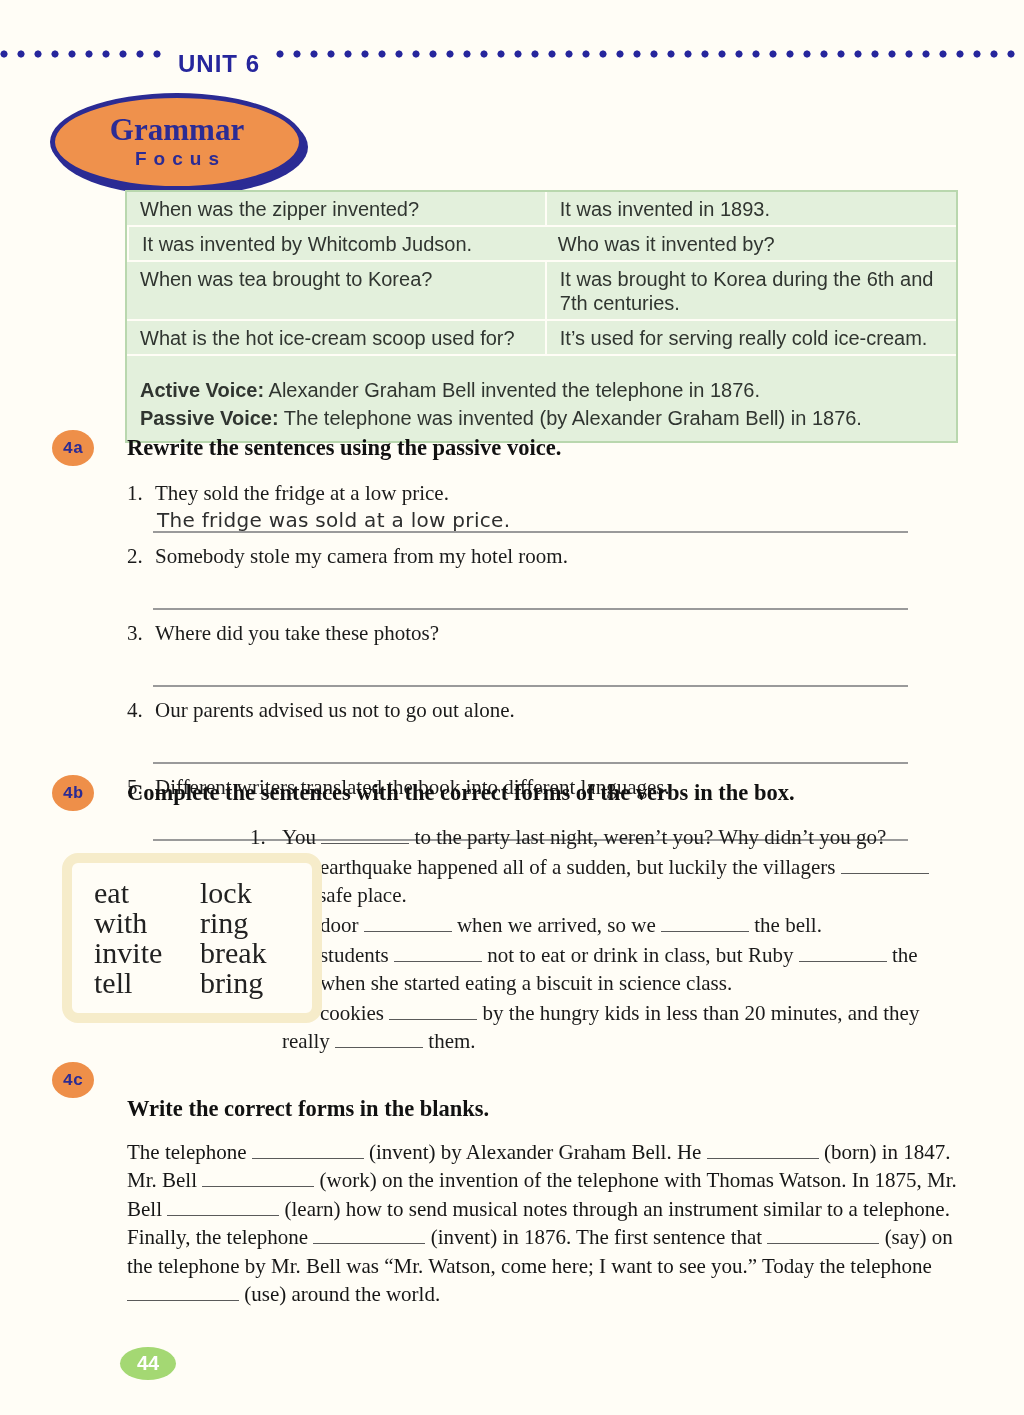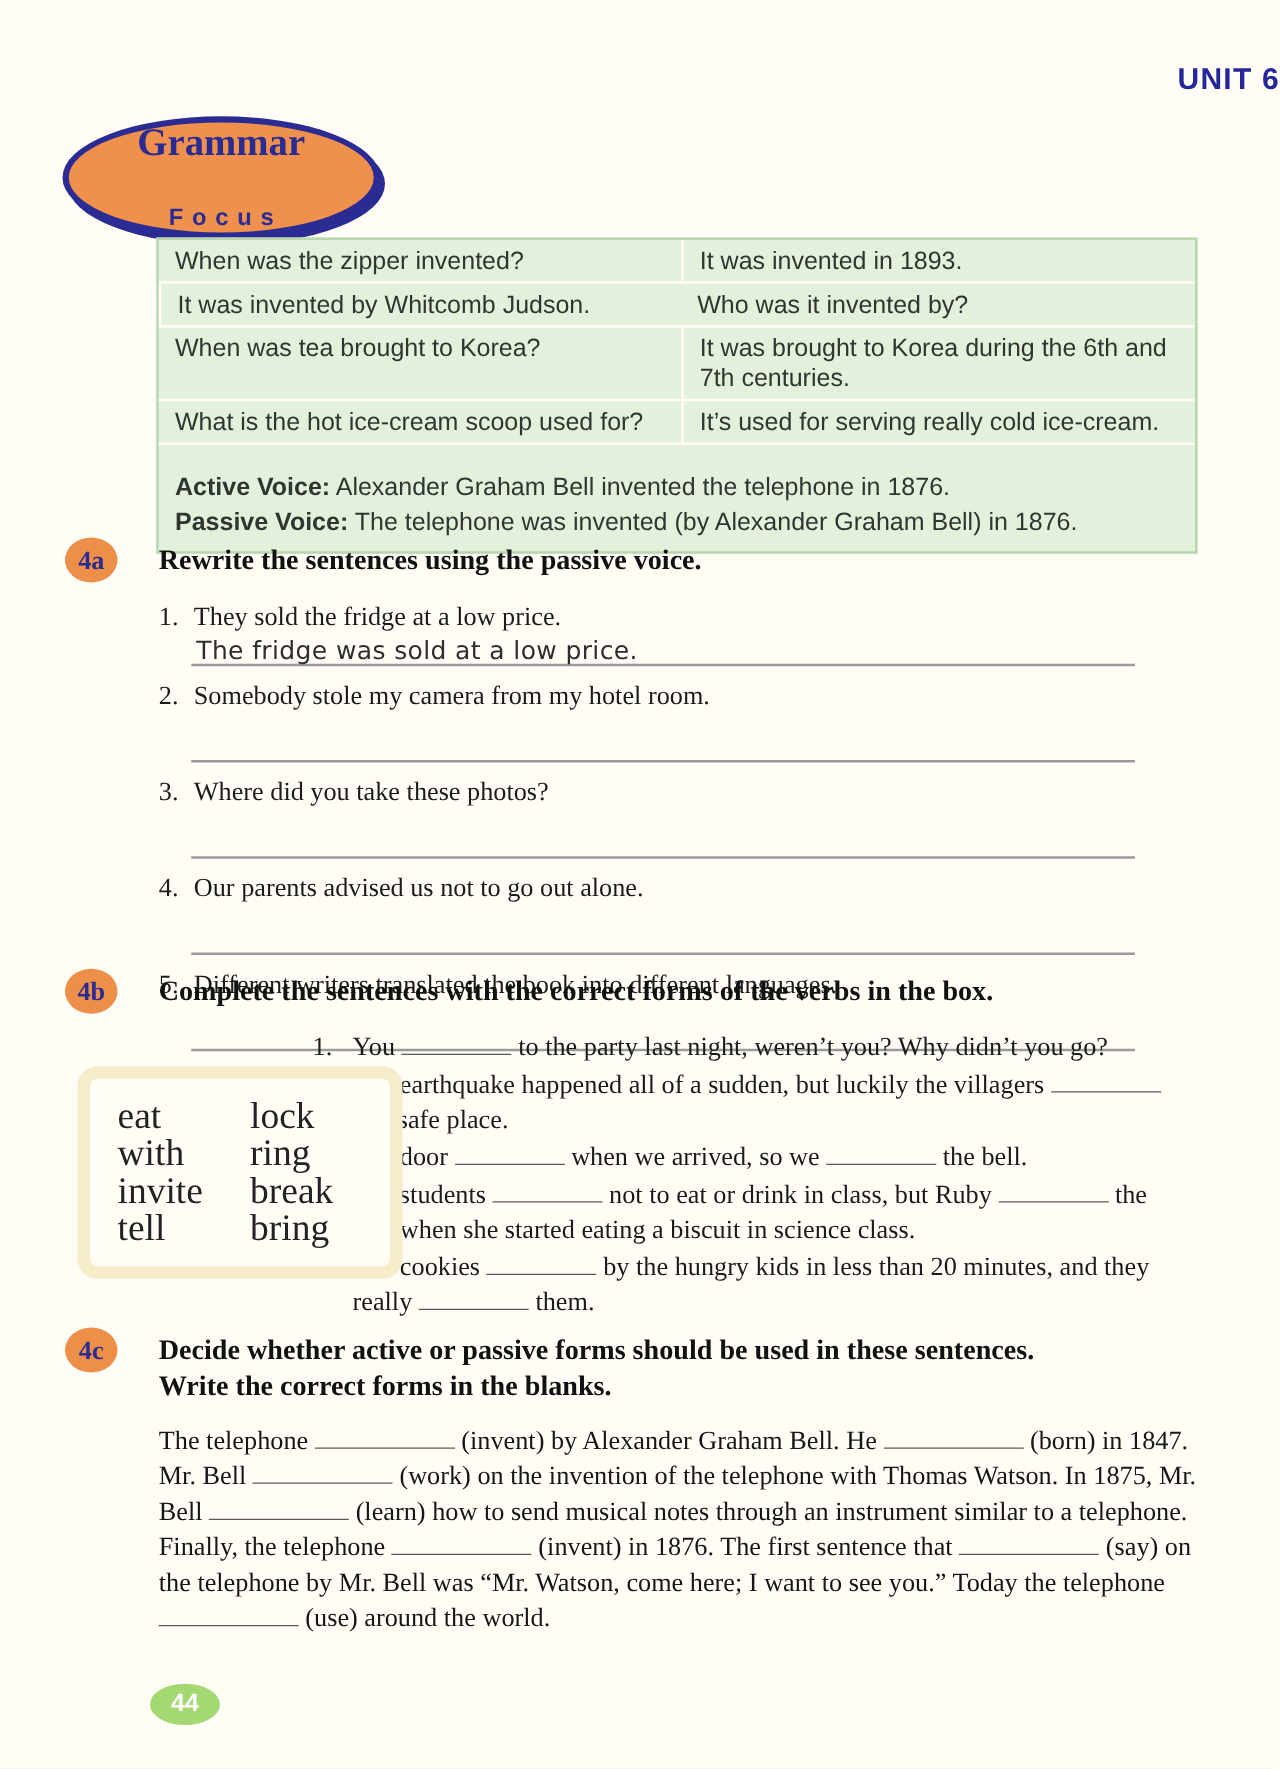--- a/index.html
+++ b/index.html
@@ -8,41 +8,41 @@
     width:1024px;height:1415px;
     margin:0 auto;
     background:#fffdf6;
     font-family:"Liberation Serif",serif;
     color:#1b1b1b;
     overflow:hidden;
   }
   
   .header-rule{
     position:absolute;left:0;top:50px;width:1024px;height:22px;
-    display:flex;align-items:flex-end;flex-direction:column;
+    display:flex;align-items:flex-start;gap:16px;
   }
   .dots{
     height:8px;
     background-image:radial-gradient(circle at 4px 4px,#26269c 3.2px,transparent 3.9px);
     background-size:17px 8px;background-repeat:repeat-x;
   }
   .dots.left{width:162px;}
   .dots.right{flex:1;}
   .unit-label{
     font-family:"Liberation Sans",sans-serif;
     font-weight:bold;font-size:24px;color:#26269c;letter-spacing:1px;
     white-space:nowrap;
   }
   
   .gf-oval{
     position:absolute;left:50px;top:93px;width:244px;height:88px;
     background:#ef914c;
     border:5px solid #2b2b94;border-radius:50%;
     box-shadow:4px 5px 0 #2b2b94;
-    display:flex;flex-direction:column;align-items:center;justify-content:space-between;
+    display:flex;flex-direction:column;align-items:center;justify-content:center;
   }
   .gf-line1{font-family:"Liberation Serif",serif;font-weight:bold;font-size:31px;color:#2b2b94;line-height:1;}
   .gf-line2{font-family:"Liberation Sans",sans-serif;font-weight:bold;font-size:19px;color:#2b2b94;letter-spacing:7px;margin-top:3px;text-indent:7px;}
   
   .g-table{
     position:absolute;left:125px;top:190px;width:833px;
     background:#e3f0dc;border:2px solid #b9d7ae;
     font-family:"Liberation Sans",sans-serif;font-size:20px;color:#303530;
     box-sizing:border-box;
   }
@@ -54,21 +54,21 @@
   .g-footer b{font-weight:bold;}
   
   .sec{position:absolute;left:0;width:1024px;}
   #sec4a{top:430px;}
   #sec4b{top:775px;}
   #sec4c{top:1062px;}
   .badge{
     position:absolute;left:52px;top:0;width:42px;height:36px;
     background:#ee8f49;border-radius:50%;
     display:flex;align-items:center;justify-content:center;
-    font-family:Liberation Serif, serif;font-weight:bold;font-size:21px;color:#2b2b94;
+    font-family:Liberation Mono, monospace;font-weight:bold;font-size:17px;color:#2b2b94;
   }
   .sec h2{
     margin:0 0 0 127px;padding-top:3px;
     font-size:22.5px;font-weight:bold;color:#111;line-height:1.3;
     width:840px;
   }
   
   #items4a{margin:18px 0 0 127px;width:780px;font-size:21px;}
   .item4a .line{display:flex;line-height:27px;}
   .item4a .num{width:28px;flex:0 0 28px;}
@@ -227,21 +227,21 @@
       <span class="wb-word">with</span>
       <span class="wb-word">ring</span>
       <span class="wb-word">invite</span>
       <span class="wb-word">break</span>
       <span class="wb-word">tell</span>
       <span class="wb-word">bring</span>
     </div>
 
   <section class="sec" id="sec4c">
     <div class="badge">4c</div>
-    <h2><span>Decide whether active or passive forms should be used in these sentences.</span><br>
+    <h2><br>
     <span>Write the correct forms in the blanks.</span></h2>
     <p id="para4c">The telephone <span class="blank lg"></span> (invent) by Alexander Graham Bell. He <span class="blank lg"></span> (born) in 1847. Mr. Bell <span class="blank lg"></span> (work) on the invention of the telephone with Thomas Watson. In 1875, Mr. Bell <span class="blank lg"></span> (learn) how to send musical notes through an instrument similar to a telephone. Finally, the telephone <span class="blank lg"></span> (invent) in 1876. The first sentence that <span class="blank lg"></span> (say) on the telephone by Mr. Bell was “Mr. Watson, come here; I want to see you.” Today the telephone <span class="blank lg"></span> (use) around the world.</p>
   </section>
 
   <div class="page-badge">
     <span>44</span>
   </div>
 
 </div>
 

